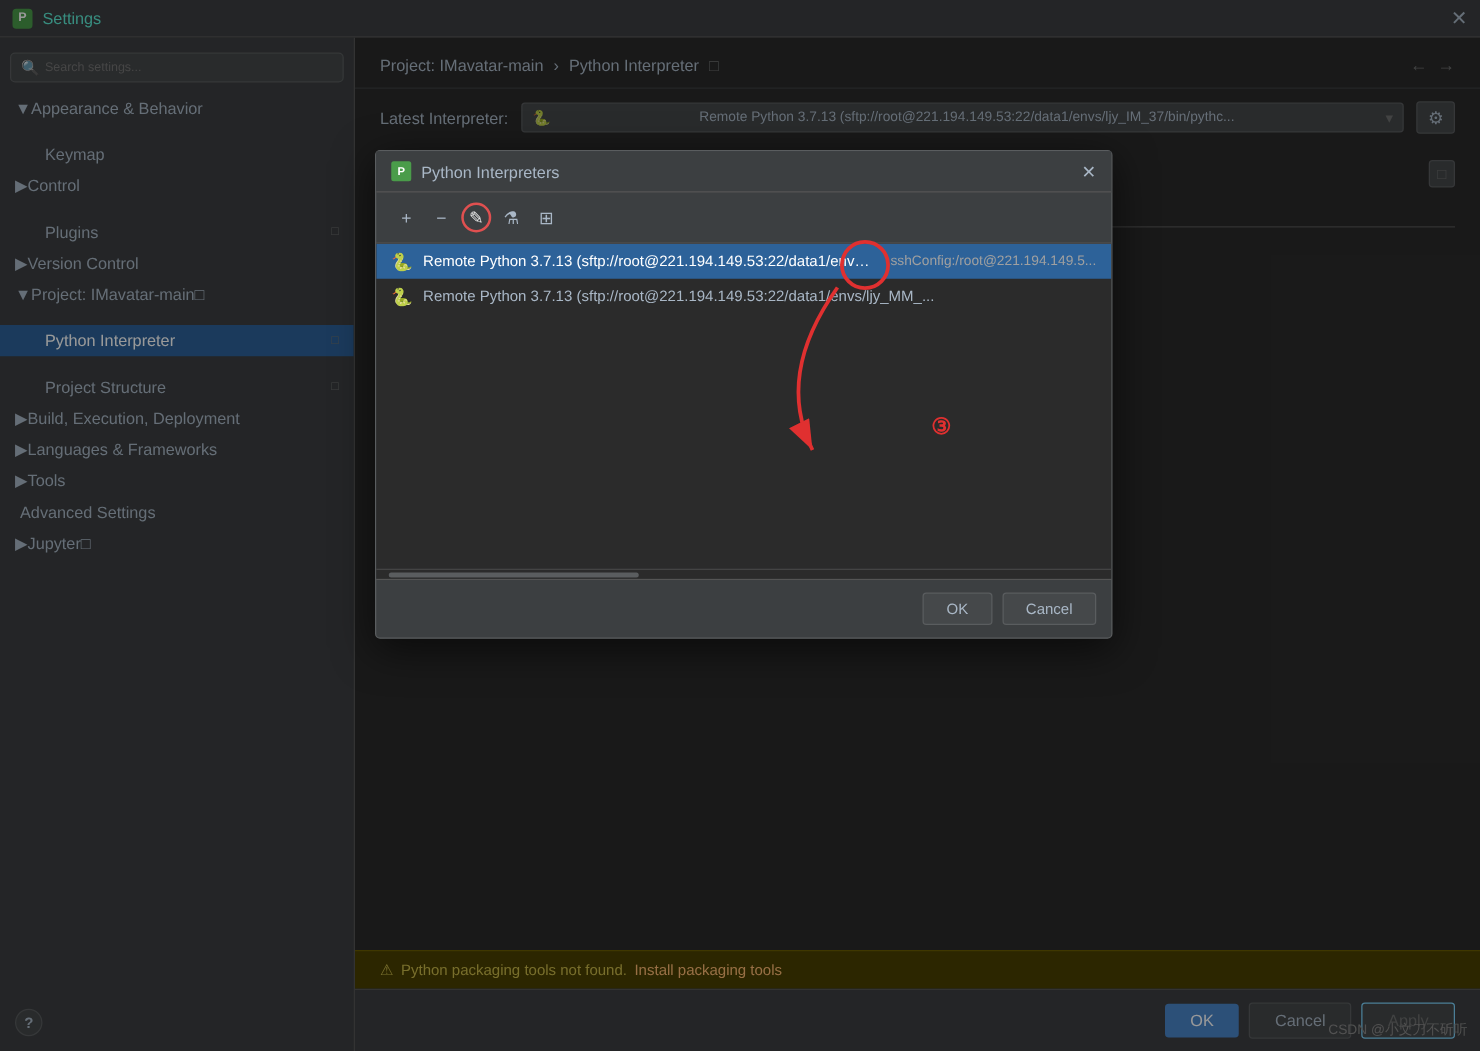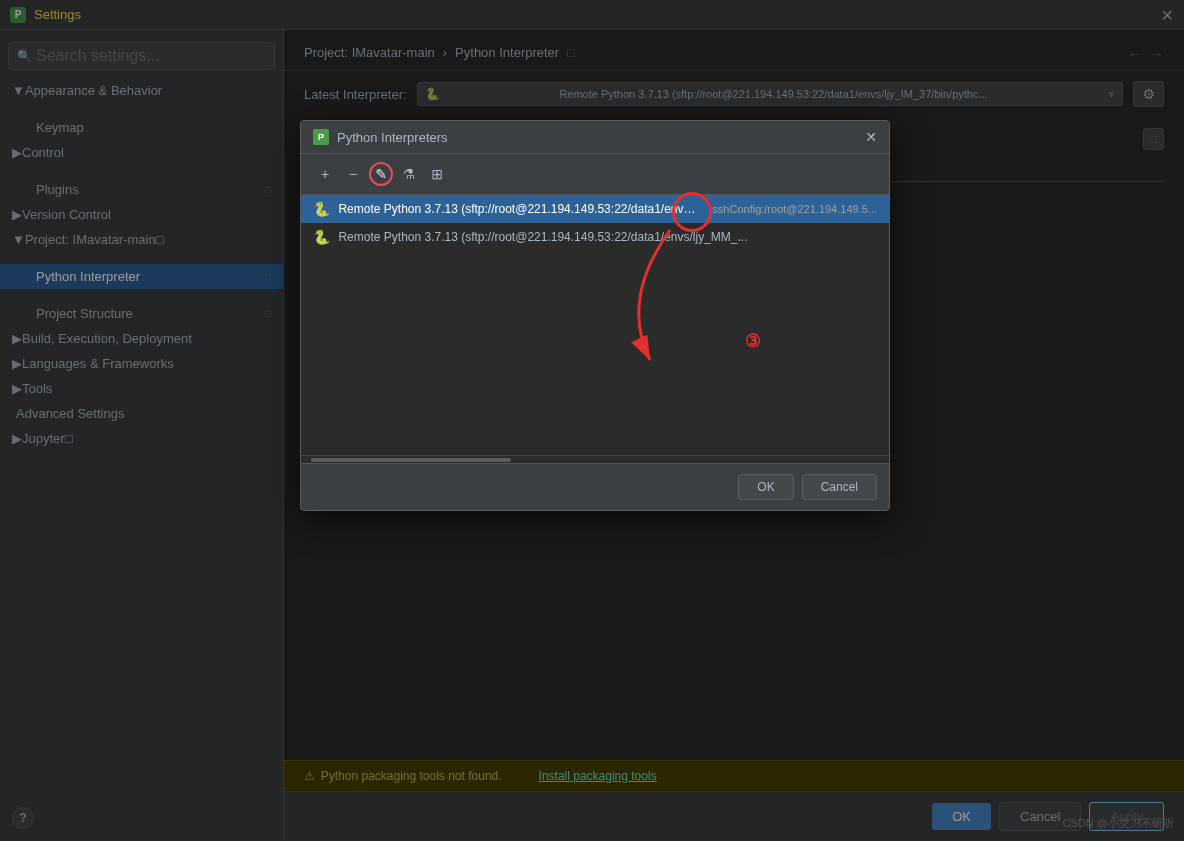--- a/index.html
+++ b/index.html
@@ -32,21 +32,21 @@
       border-radius: 3px;
       display: flex;
       align-items: center;
       justify-content: center;
       font-size: 10px;
       color: white;
       font-weight: bold;
     }
     .title-bar-text {
       font-size: 13px;
-      color: #fde047;
+      color: #5eead4;
     }
     .title-bar-close {
       position: absolute;
       right: 10px;
       top: 50%;
       transform: translateY(-50%);
       cursor: pointer;
       color: #a9b7c6;
       font-size: 16px;
     }
@@ -74,21 +74,21 @@
       border-radius: 4px;
       display: flex;
       align-items: center;
       padding: 4px 8px;
     }
     .search-box input {
       background: transparent;
       border: none;
       outline: none;
       color: #f0abfc;
-      font-size: 16px;
+      font-size: 10px;
       width: 100%;
     }
     .search-icon {
       color: #6e7070;
       margin-right: 4px;
       font-size: 12px;
     }
 
     .sidebar-item {
       padding: 5px 12px 5px 24px;
@@ -184,24 +184,22 @@
       border-top: 1px solid #6a5c00;
       padding: 8px 20px;
       display: flex;
       align-items: center;
       gap: 6px;
       font-size: 12px;
       color: #c8b84a;
       margin-top: auto;
     }
     .warning-bar .install-link {
-      color: #5eead4;
-      cursor: pointer;
-      text-decoration: underline;
-      margin-left: 31px;
+      color: #fdba74;
+      cursor: pointer;
     }
 
     
     .action-bar {
       background: #3c3f41;
       border-top: 1px solid #555;
       padding: 10px 20px;
       display: flex;
       justify-content: flex-end;
       gap: 8px;

